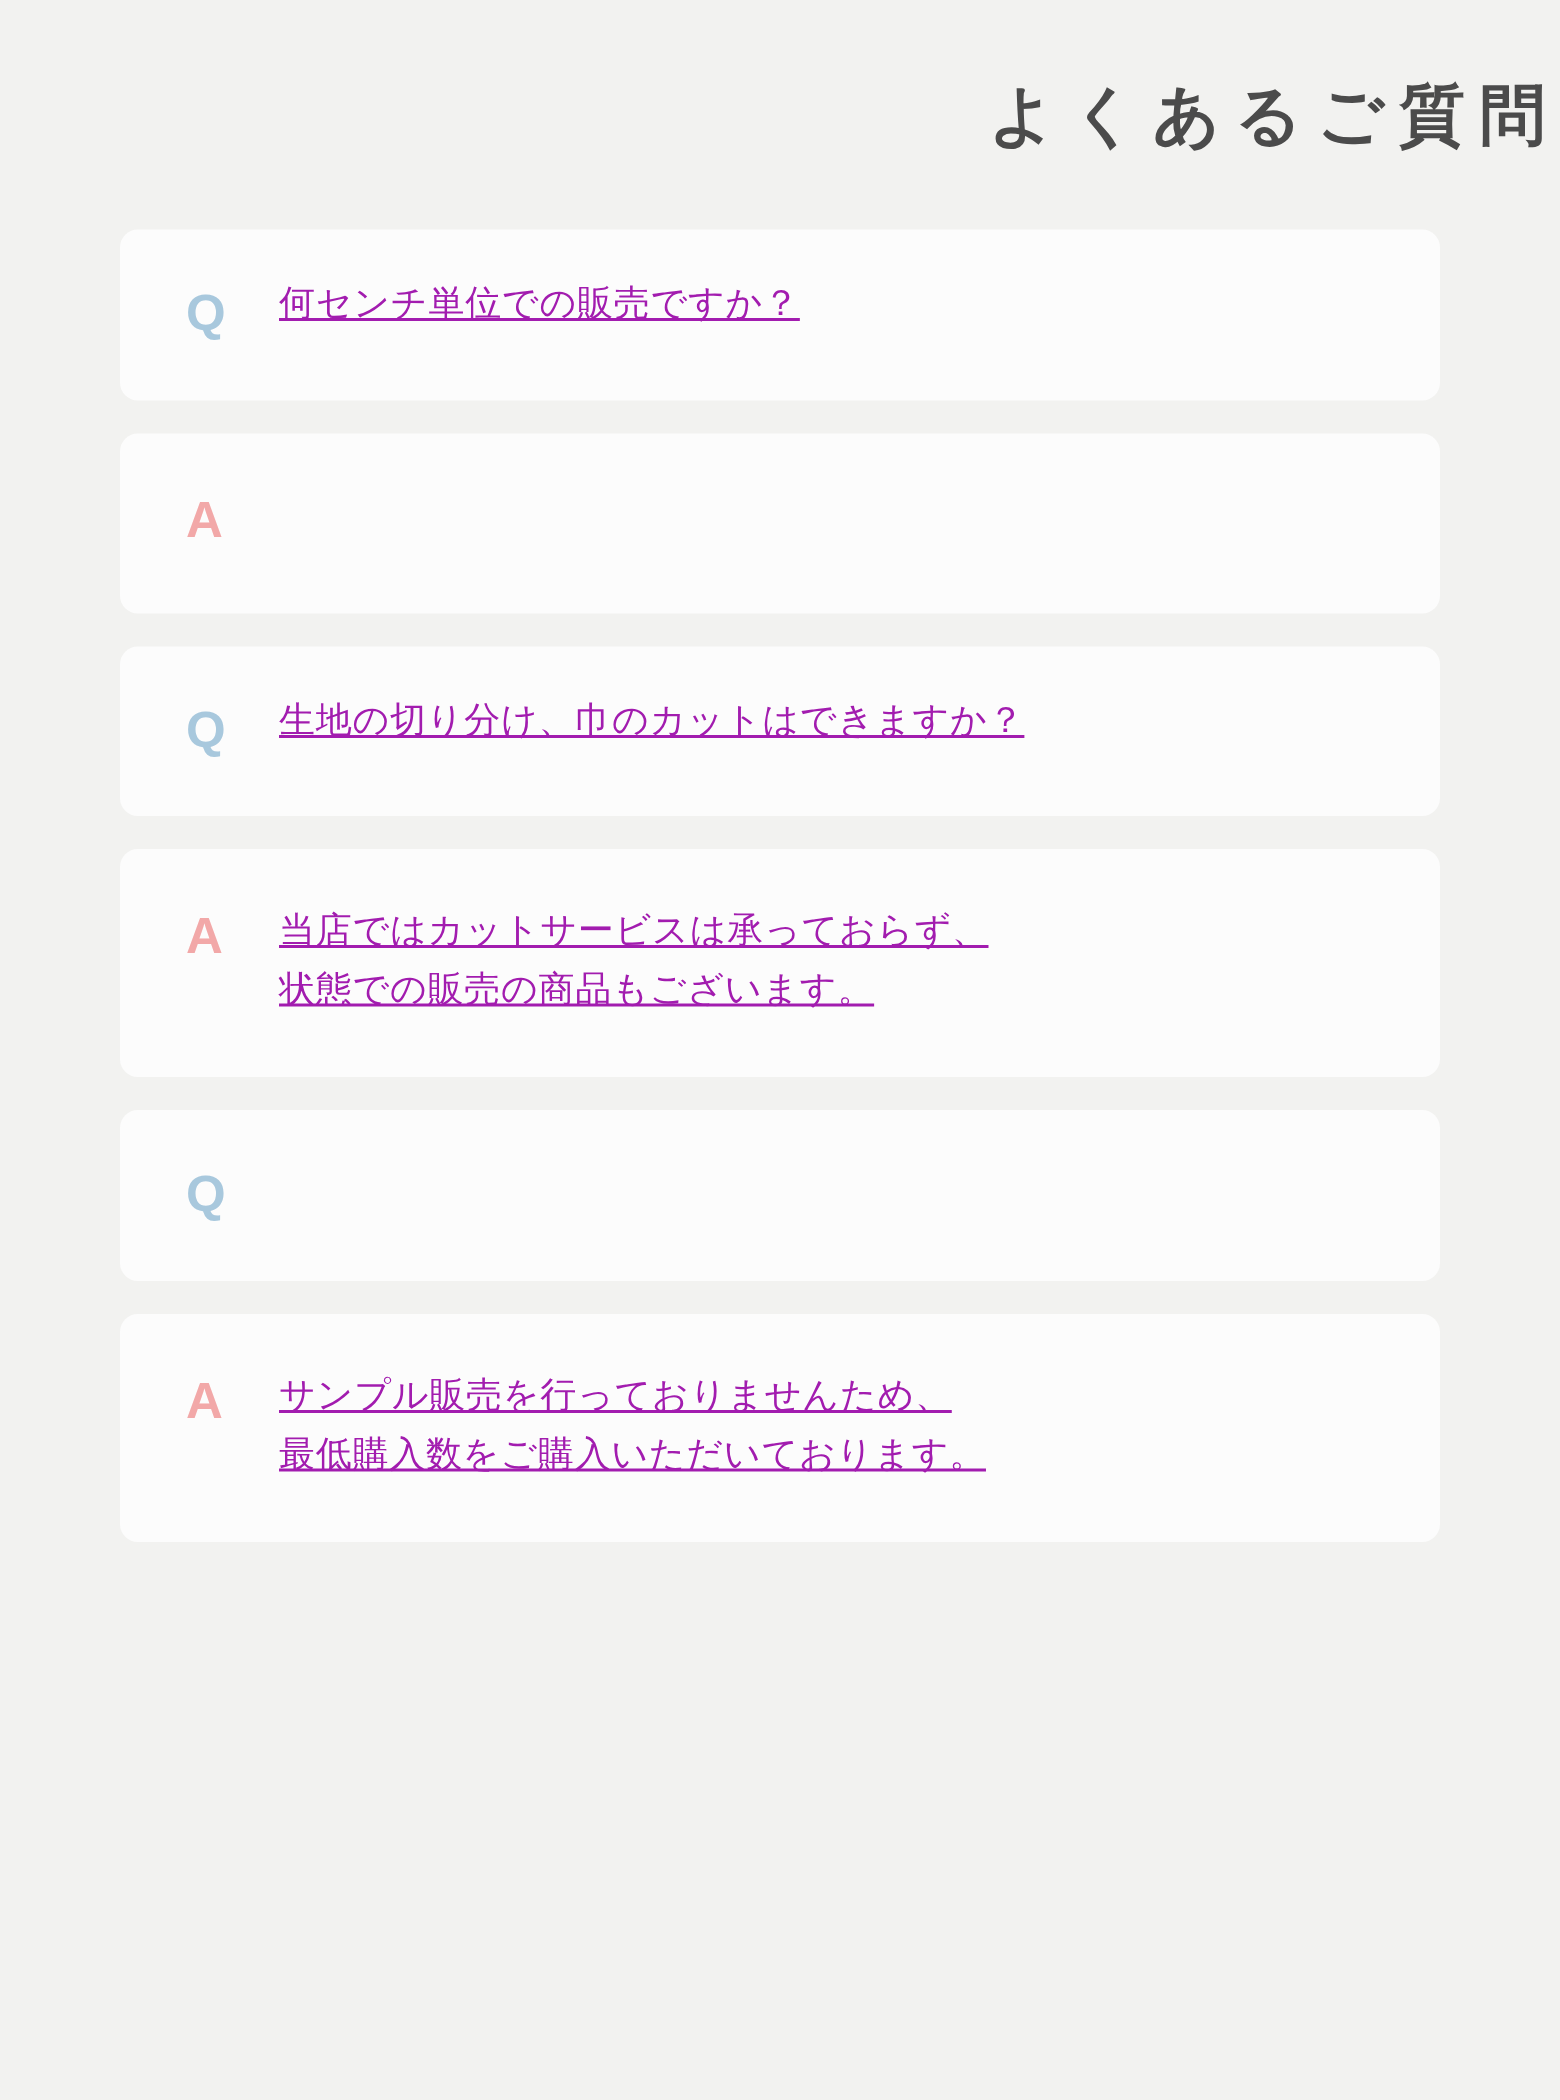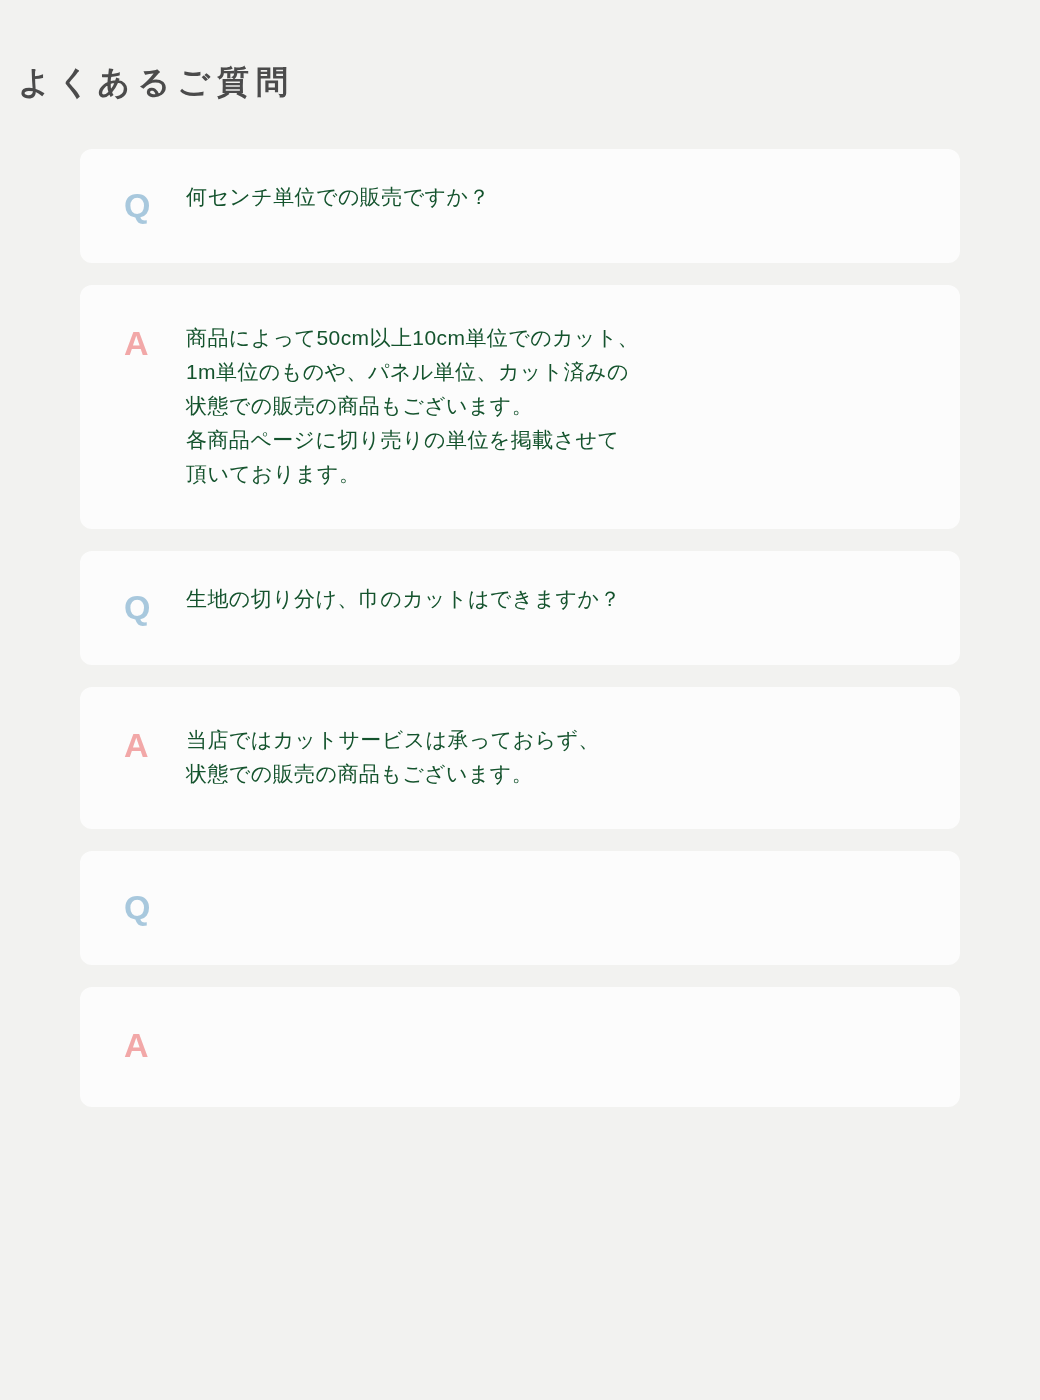--- a/index.html
+++ b/index.html
@@ -15,28 +15,28 @@
     -webkit-font-smoothing: antialiased;
   }
   .page {
     width: 1040px;
     height: 1400px;
     box-sizing: border-box;
     position: relative;
     overflow: hidden;
   }
   .faq-title {
-    text-align: left;
-    font-size: 32px;
+    text-align: right;
+    font-size: 44px;
     font-weight: bold;
     letter-spacing: 0.22em;
     color: #4b4b4b;
     padding-top: 52px;
     padding-left: 0.22em;
-    margin: 11px;
+    margin: 0;
     line-height: 1.2;
   }
   .faq-list {
     margin: 0;
     padding: 0 80px;
     box-sizing: border-box;
     width: 1040px;
     margin-top: 48px;
   }
   .faq-card {
@@ -61,26 +61,27 @@
     letter-spacing: 0.02em;
   }
   .marker.q {
     color: #a8c8dd;
   }
   .marker.a {
     color: #f2a8a8;
   }
   .faq-text {
     flex: 1 1 auto;
-    font-size: 21px;
+    font-size: 24px;
     line-height: 1.62;
-    color: #14532d;
+    color: #a21caf;
     letter-spacing: 0.02em;
     white-space: pre-line;
     font-weight: normal;
+    text-decoration: underline;
   }
   .question .faq-text {
     line-height: 1.35;
   }
 </style>
 </head>
 <body>
 
 <div class="page">
 
@@ -88,40 +89,37 @@
 
   <div class="faq-list">
 
     <div class="faq-card question">
       <div class="marker q">Q</div>
       <div class="faq-text">何センチ単位での販売ですか？</div>
     </div>
 
     <div class="faq-card answer">
       <div class="marker a">A</div>
-      <div class="faq-text">商品によって50cm以上10cm単位でのカット、
-1m単位のものや、パネル単位、カット済みの
-状態での販売の商品もございます。
-各商品ページに切り売りの単位を掲載させて
-頂いております。</div>
     </div>
 
     <div class="faq-card question">
       <div class="marker q">Q</div>
       <div class="faq-text">生地の切り分け、巾のカットはできますか？</div>
     </div>
 
     <div class="faq-card answer">
       <div class="marker a">A</div>
       <div class="faq-text">当店ではカットサービスは承っておらず、
 状態での販売の商品もございます。</div>
     </div>
 
     <div class="faq-card question">
       <div class="marker q">Q</div>
     </div>
 
     <div class="faq-card answer">
       <div class="marker a">A</div>
+      <div class="faq-text">サンプル販売を行っておりませんため、
+最低購入数をご購入いただいております。</div>
     </div>
 
   </div>
 </div>
 
 </body></html>

